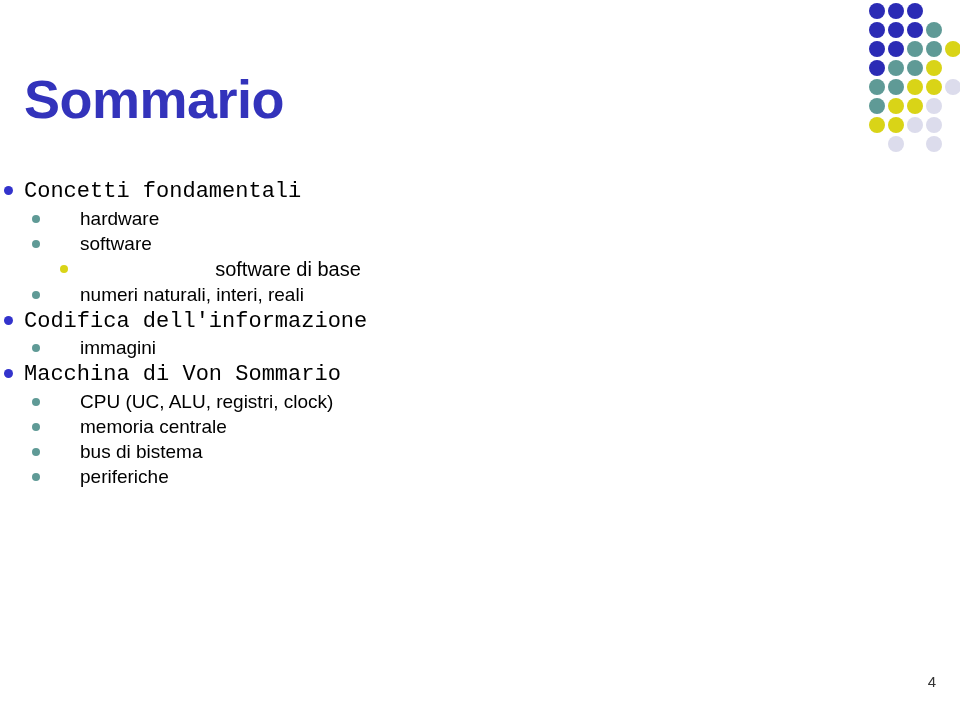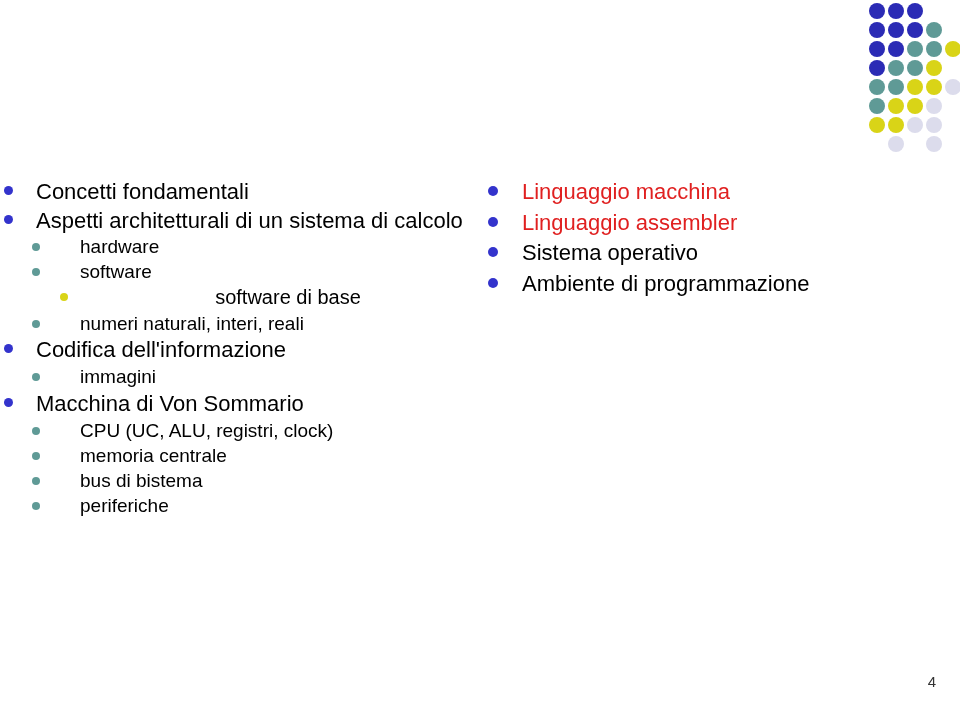--- a/index.html
+++ b/index.html
@@ -62,21 +62,21 @@
     margin-left: 0px;
     font-size: 22px;
     color: #000000;
     margin-bottom: 1px;
   }
   .lvl1 .bullet-dot {
     width: 9px; height: 9px;
     background: #3333cc;
     margin: 8px 0 0 4px;
   }
-  .lvl1 .bullet-text { margin-left: 23px; }
+  .lvl1 .bullet-text { margin-left: 11px; font-family: Liberation Mono, monospace; }
 
   
   .lvl2 {
     margin-left: 28px;
     font-size: 19px;
     color: #000000;
     margin-bottom: 1px;
   }
   .lvl2 .bullet-dot {
     width: 8px; height: 8px;
@@ -136,94 +136,73 @@
     width: 16px;
     height: 16px;
     border-radius: 50%;
   }
 </style>
 </head>
 <body>
 
 <div id="slide">
 
+  <div id="slide-title">Sommario</div>
 
   <div id="left-column" class="column">
       <div class="bullet-item lvl1">
         <span class="bullet-dot"></span>
         <span class="bullet-text">Concetti fondamentali</span>
       </div>
+      <div class="bullet-item lvl2">
+        <span class="bullet-dot"></span>
+        <span class="bullet-text">hardware</span>
+      </div>
+      <div class="bullet-item lvl2">
+        <span class="bullet-dot"></span>
+        <span class="bullet-text">software</span>
+      </div>
+      <div class="bullet-item lvl3">
+        <span class="bullet-dot"></span>
+        <span class="bullet-text">software di base</span>
+      </div>
+      <div class="bullet-item lvl2">
+        <span class="bullet-dot"></span>
+        <span class="bullet-text">numeri naturali, interi, reali</span>
+      </div>
       <div class="bullet-item lvl1">
         <span class="bullet-dot"></span>
-        <span class="bullet-text">Aspetti architetturali di un sistema di calcolo</span>
-      </div>
-      <div class="bullet-item lvl2">
-        <span class="bullet-dot"></span>
-        <span class="bullet-text">hardware</span>
-      </div>
-      <div class="bullet-item lvl2">
-        <span class="bullet-dot"></span>
-        <span class="bullet-text">software</span>
-      </div>
-      <div class="bullet-item lvl3">
-        <span class="bullet-dot"></span>
-        <span class="bullet-text">software di base</span>
-      </div>
-      <div class="bullet-item lvl2">
-        <span class="bullet-dot"></span>
-        <span class="bullet-text">numeri naturali, interi, reali</span>
+        <span class="bullet-text">Codifica dell'informazione</span>
+      </div>
+      <div class="bullet-item lvl2">
+        <span class="bullet-dot"></span>
+        <span class="bullet-text">immagini</span>
       </div>
       <div class="bullet-item lvl1">
         <span class="bullet-dot"></span>
-        <span class="bullet-text">Codifica dell'informazione</span>
-      </div>
-      <div class="bullet-item lvl2">
-        <span class="bullet-dot"></span>
-        <span class="bullet-text">immagini</span>
-      </div>
-      <div class="bullet-item lvl1">
-        <span class="bullet-dot"></span>
         <span class="bullet-text">Macchina di Von Sommario</span>
       </div>
       <div class="bullet-item lvl2">
         <span class="bullet-dot"></span>
         <span class="bullet-text">CPU (UC, ALU, registri, clock)</span>
       </div>
       <div class="bullet-item lvl2">
         <span class="bullet-dot"></span>
         <span class="bullet-text">memoria centrale</span>
       </div>
       <div class="bullet-item lvl2">
         <span class="bullet-dot"></span>
         <span class="bullet-text">bus di bistema</span>
       </div>
       <div class="bullet-item lvl2">
         <span class="bullet-dot"></span>
         <span class="bullet-text">periferiche</span>
       </div>
     </div>
 
-  <div id="right-column" class="column">
-      <div class="bullet-item ritem">
-        <span class="bullet-dot"></span>
-        <span class="bullet-text text-red">Linguaggio macchina</span>
-      </div>
-      <div class="bullet-item ritem">
-        <span class="bullet-dot"></span>
-        <span class="bullet-text text-red">Linguaggio assembler</span>
-      </div>
-      <div class="bullet-item ritem">
-        <span class="bullet-dot"></span>
-        <span class="bullet-text text-black">Sistema operativo</span>
-      </div>
-      <div class="bullet-item ritem">
-        <span class="bullet-dot"></span>
-        <span class="bullet-text text-black">Ambiente di programmazione</span>
-      </div>
-    </div>
 
   <div id="logo">
       <span class="ldot" style="left: 0px; top: 0px; background: rgb(43, 43, 181);"></span>
       <span class="ldot" style="left: 19px; top: 0px; background: rgb(43, 43, 181);"></span>
       <span class="ldot" style="left: 38px; top: 0px; background: rgb(43, 43, 181);"></span>
       <span class="ldot" style="left: 0px; top: 19px; background: rgb(43, 43, 181);"></span>
       <span class="ldot" style="left: 19px; top: 19px; background: rgb(43, 43, 181);"></span>
       <span class="ldot" style="left: 38px; top: 19px; background: rgb(43, 43, 181);"></span>
       <span class="ldot" style="left: 57px; top: 19px; background: rgb(95, 154, 150);"></span>
       <span class="ldot" style="left: 0px; top: 38px; background: rgb(43, 43, 181);"></span>

